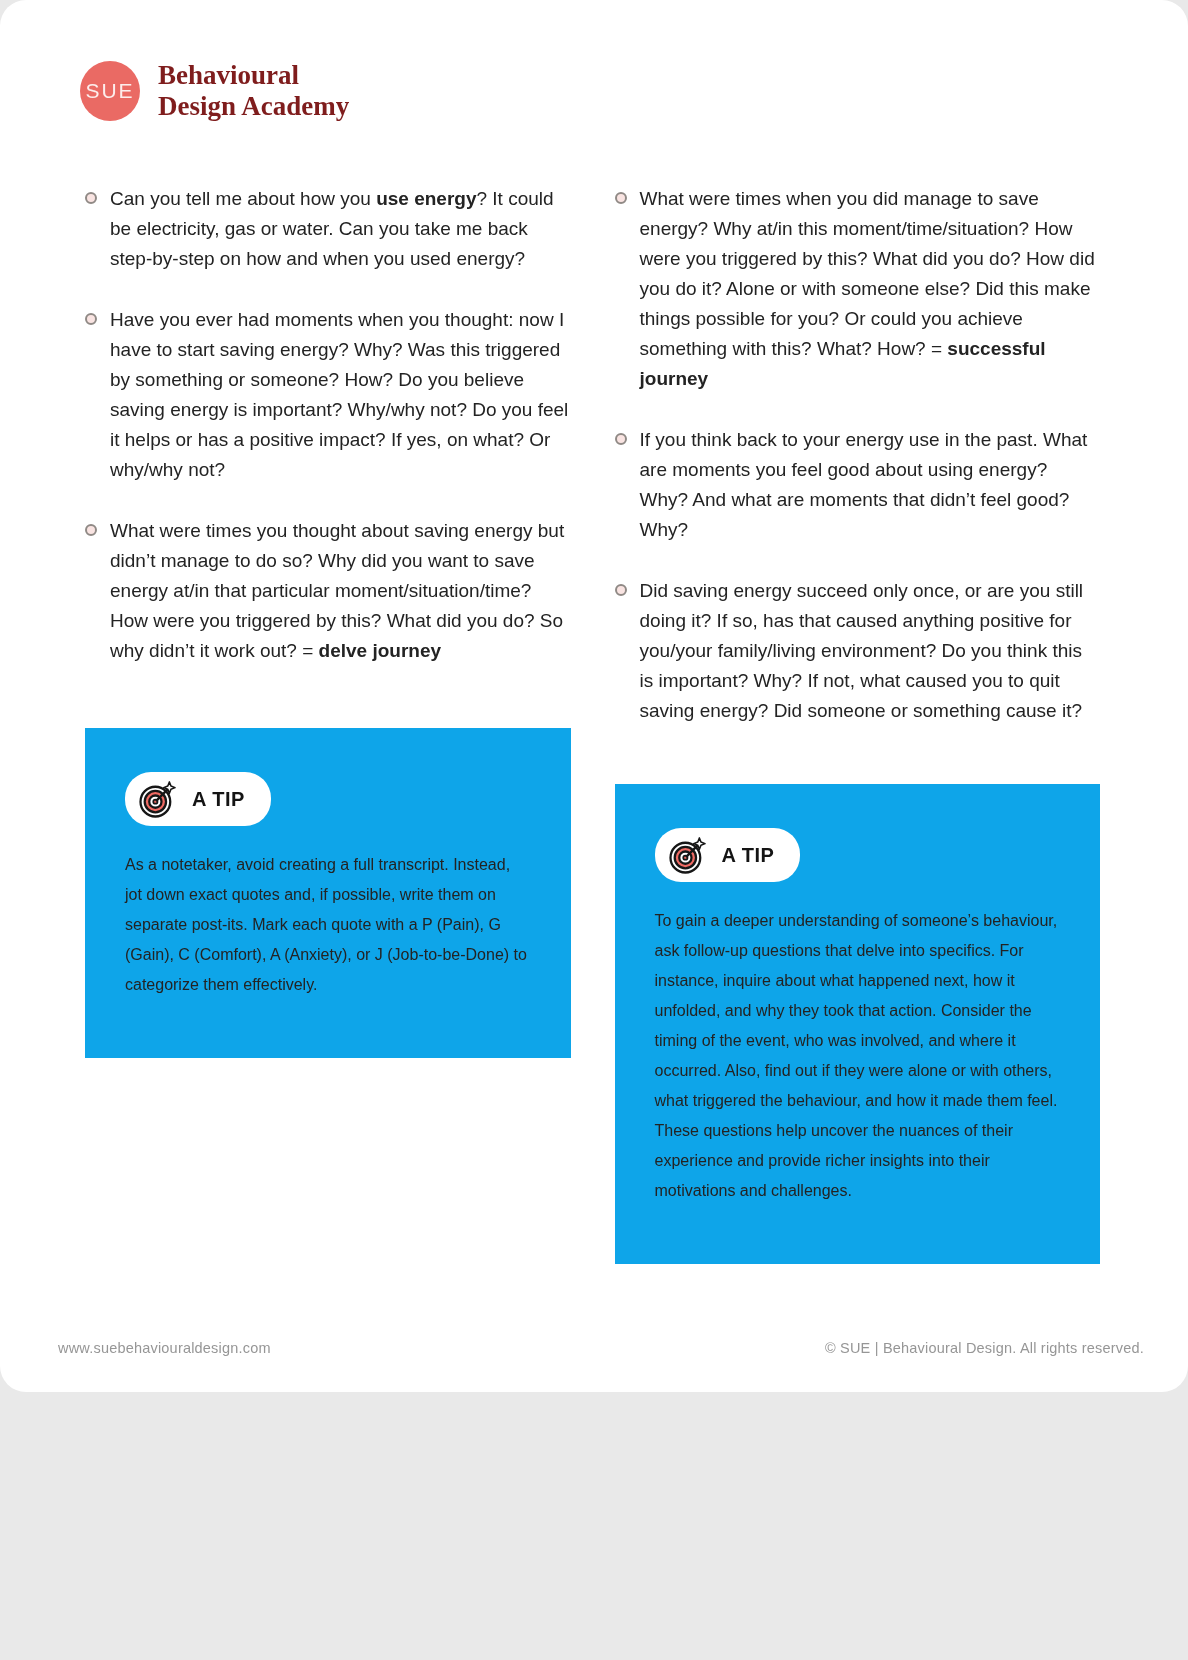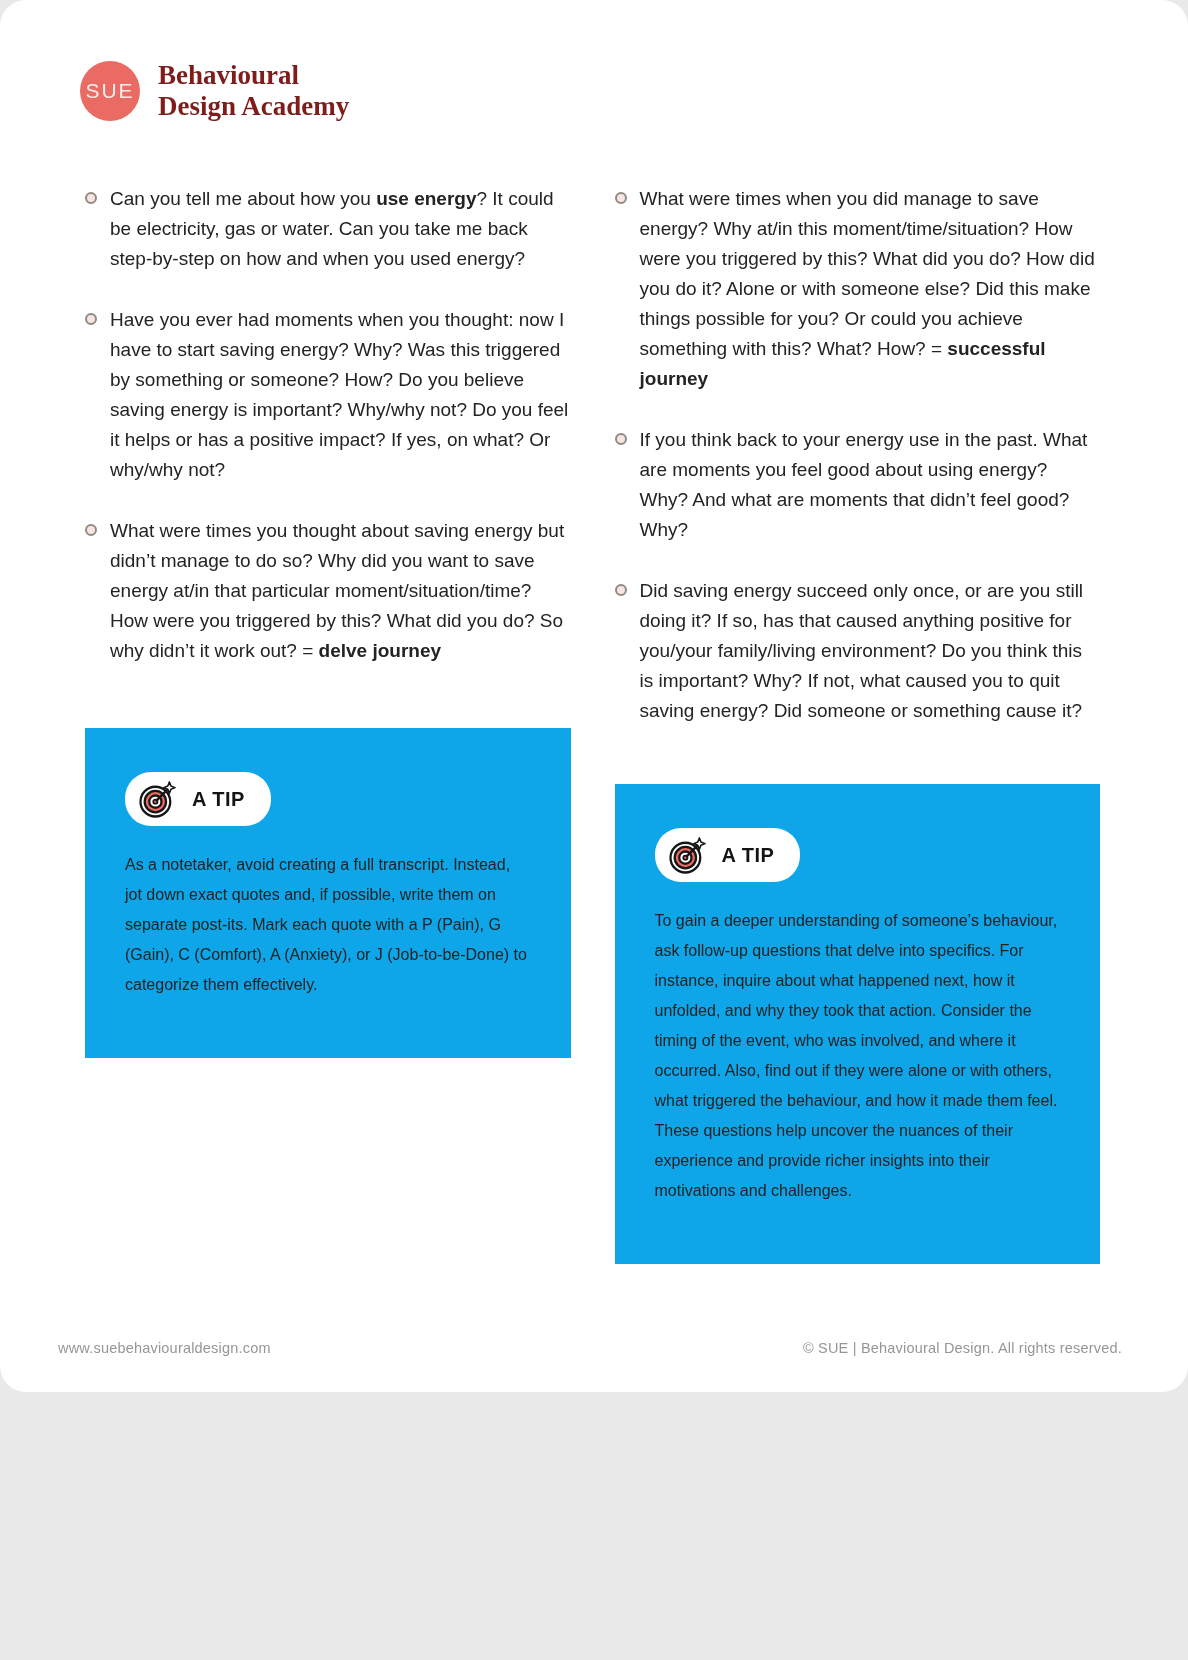--- a/index.html
+++ b/index.html
@@ -98,21 +98,21 @@
     font-weight:700;font-size:20px;color:#141414;letter-spacing:0.5px;
   }
   .tip-text{
     margin:24px 0 16px 0;
     font-size:16px;line-height:30px;color:#232323;
   }
   .target-icon{display:block;}
   
   .footer{
     position:absolute;
-    left:58px;right:66px;bottom:36px;
+    left:58px;right:44px;bottom:36px;
     display:flex;justify-content:space-between;
     font-size:14.5px;color:#969696;
     letter-spacing:0.2px;
   }
 </style>
 </head>
 <body>
 
 <div class="page">
 

